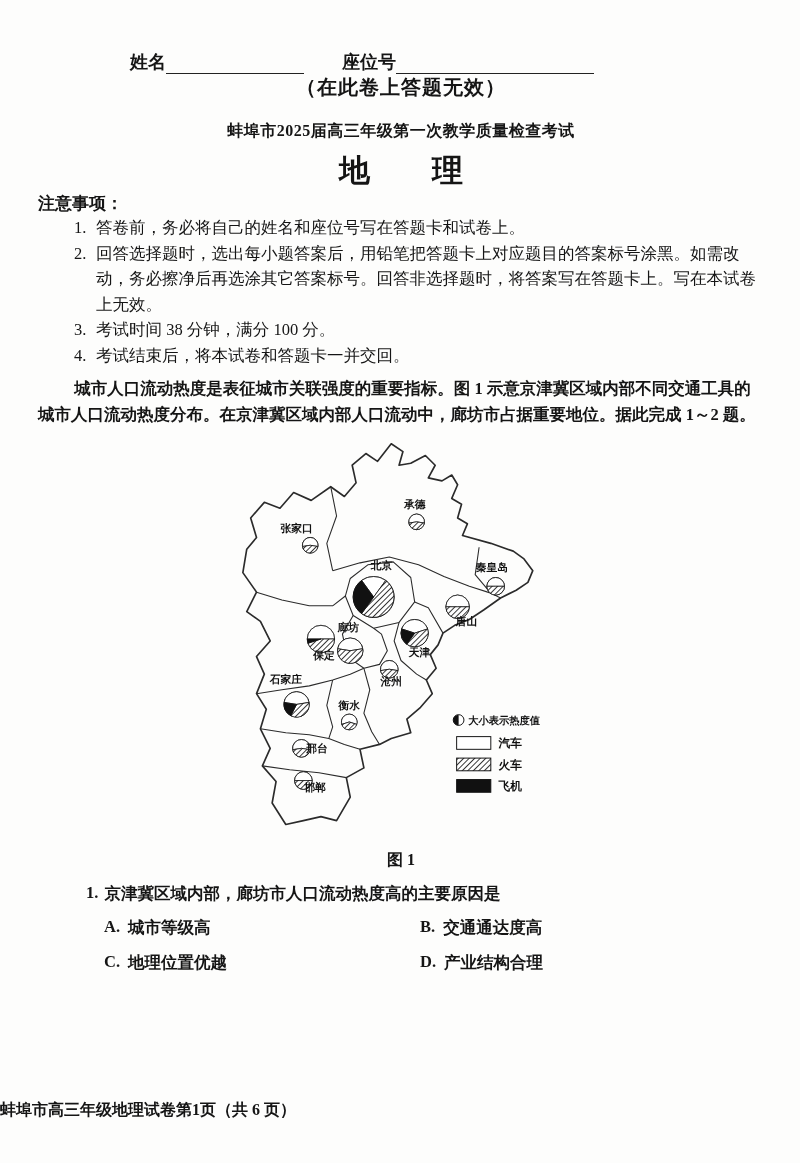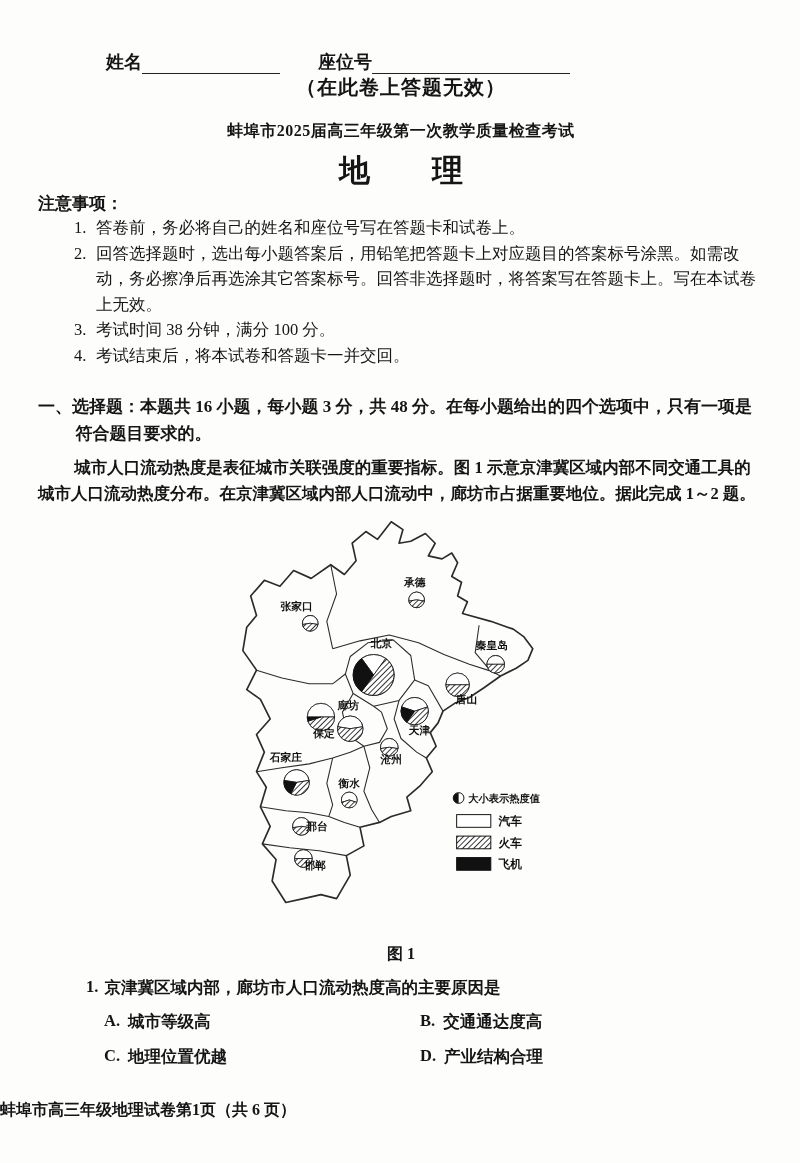--- a/index.html
+++ b/index.html
@@ -4,21 +4,21 @@
 <style>
   html,body{margin:0;padding:0;background:#d8d8d4;}
   .page{
     width:800px;height:1163px;margin:0 auto;background:#fdfdfc;
     position:relative;overflow:hidden;
     font-family:"Liberation Serif","DejaVu Serif",serif;
     color:#151515;
   }
   .content{padding:50px 36px 0 38px;}
 
-  .name-row{margin-left:68px;font-size:18px;font-weight:bold;display:flex;align-items:flex-end;}
+  .name-row{margin-left:92px;font-size:18px;font-weight:bold;display:flex;align-items:flex-end;}
   .name-row .lbl{white-space:pre;}
   .blank{display:inline-block;border-bottom:1.6px solid #222;height:20px;}
   .blank-name{width:138px;margin-right:38px;}
   .blank-seat{width:198px;}
 
   .invalid-notice{text-align:center;font-size:20px;font-weight:bold;margin-top:0;letter-spacing:1px;}
   .exam-title{text-align:center;font-size:16px;font-weight:bold;margin:20px 0 0 0;letter-spacing:0.5px;}
   .subject{text-align:center;font-size:31px;font-weight:bold;margin-top:8px;white-space:pre;}
 
   .notes{}
@@ -34,21 +34,21 @@
   .intro{
     margin:8px 0 0 0;font-size:16.5px;font-weight:bold;line-height:1.55;
     text-indent:2.2em;
   }
 
   .map-figure{margin:6px 0 0 0;text-align:center;}
   #map-svg{width:334px;height:410px;display:inline-block;}
   .city-label{font-size:11px;font-weight:bold;fill:#111;}
   .legend-note{font-size:10.5px;font-weight:bold;fill:#111;}
   .legend-label{font-size:12px;font-weight:bold;fill:#111;}
-  .fig-caption{font-size:16px;font-weight:bold;margin-top:18px;}
+  .fig-caption{font-size:16px;font-weight:bold;margin-top:2px;}
 
   .question{display:flex;gap:6px;margin:12px 0 0 48px;font-size:16.5px;font-weight:bold;}
   .options{
     margin:12px 0 0 66px;display:grid;grid-template-columns:316px 1fr;
     row-gap:13px;font-size:16.5px;font-weight:bold;
   }
   .option{display:flex;gap:8px;}
 
   .page-footer{
     position:absolute;left:0;right:0;bottom:42px;text-align:left;
@@ -86,21 +86,20 @@
       <div class="note-item">
         <span class="note-num">3.</span>
         <span class="note-text">考试时间 38 分钟，满分 100 分。</span>
       </div>
       <div class="note-item">
         <span class="note-num">4.</span>
         <span class="note-text">考试结束后，将本试卷和答题卡一并交回。</span>
       </div>
     </div>
 
-    <div class="section-heading">一、选择题：本题共 16 小题，每小题 3 分，共 48 分。在每小题给出的四个选项中，只有一项是符合题目要求的。</div>
     <p class="intro">城市人口流动热度是表征城市关联强度的重要指标。图 1 示意京津冀区域内部不同交通工具的城市人口流动热度分布。在京津冀区域内部人口流动中，廊坊市占据重要地位。据此完成 1～2 题。</p>
 
     <figure class="map-figure" style="margin:6px 0 0 0;">
       <svg id="map-svg" viewBox="0 0 340 420" xmlns="http://www.w3.org/2000/svg">
         <defs>
           <pattern id="hatch" width="4" height="4" patternUnits="userSpaceOnUse" patternTransform="rotate(45)">
             <rect width="4" height="4" fill="#ffffff"></rect>
             <line x1="0" y1="0" x2="0" y2="4" stroke="#111111" stroke-width="1.7"></line>
           </pattern>
         </defs>

